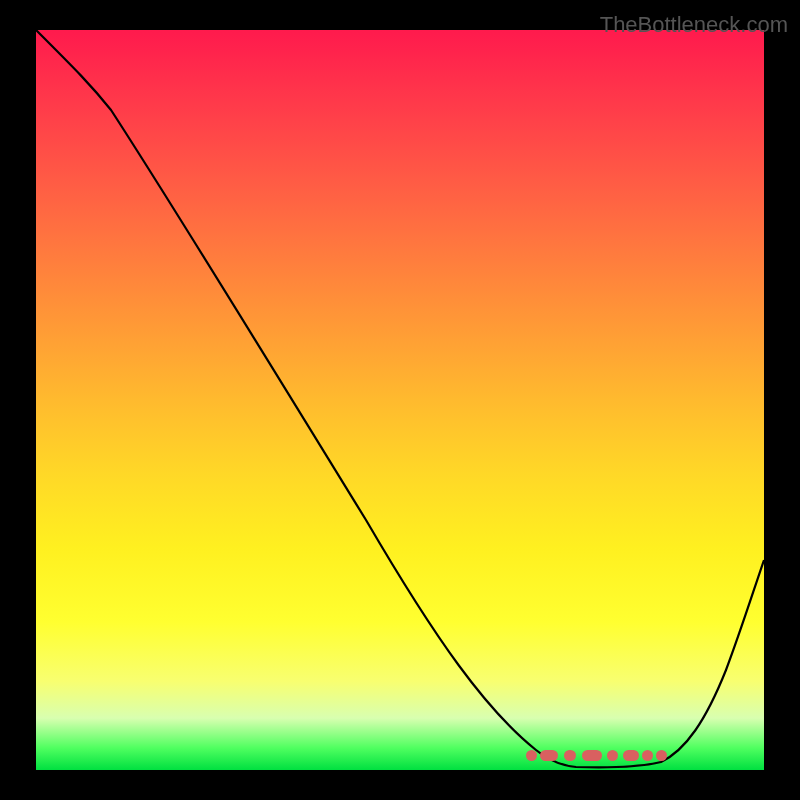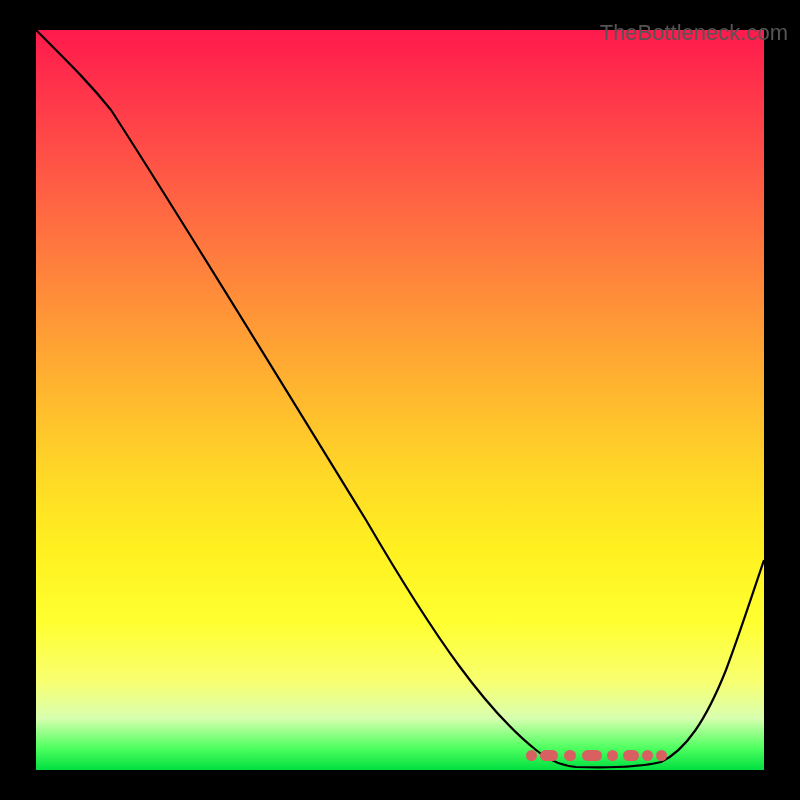--- a/index.html
+++ b/index.html
@@ -6,21 +6,21 @@
     margin: 0;
     padding: 0;
     background: #000;
     width: 800px;
     height: 800px;
     position: relative;
     font-family: Arial, sans-serif;
   }
   .watermark {
     position: absolute;
-    top: 20px;
+    top: 12px;
     right: 12px;
     color: #555;
     font-size: 22px;
     font-weight: 500;
     z-index: 10;
   }
   .chart-area {
     position: absolute;
     left: 36px;
     top: 30px;

